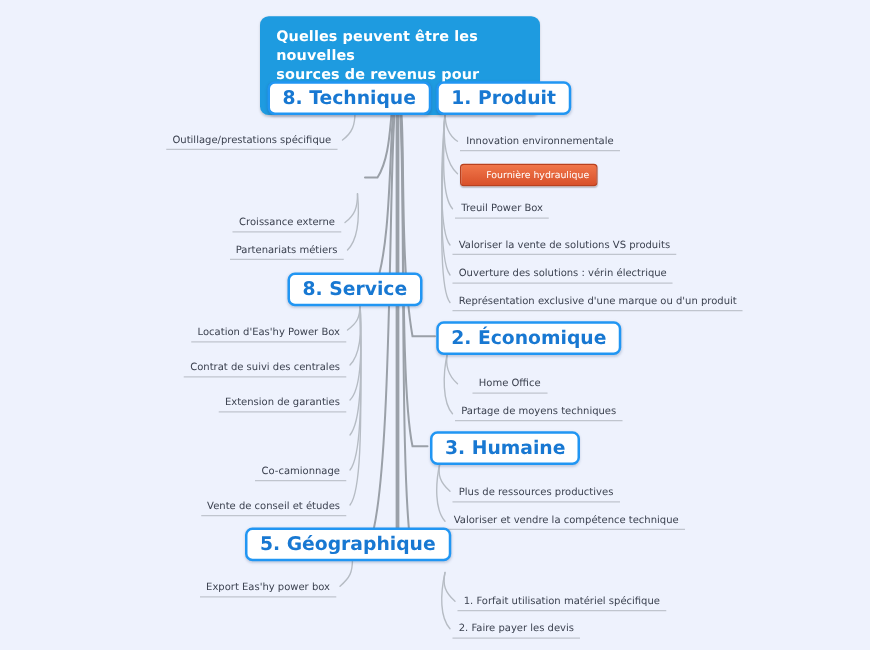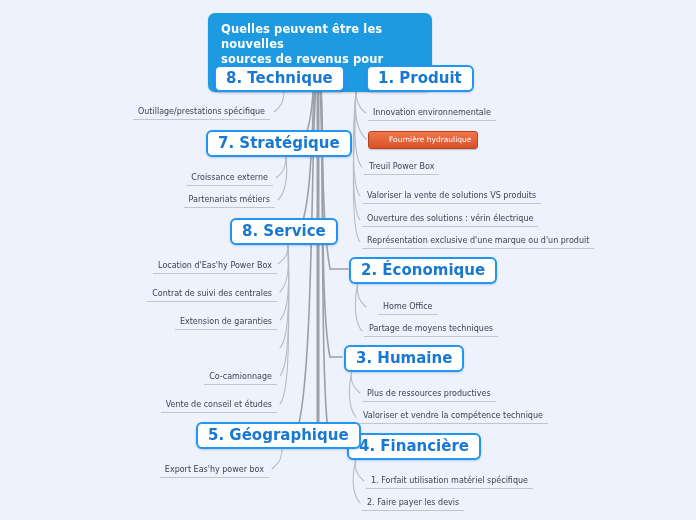--- a/index.html
+++ b/index.html
@@ -134,45 +134,43 @@
       <path d="M288,243 C290,330 288,366 280,376"></path>
       <path d="M288,243 C290,354 288,394 280,404"></path>
 
       <path d="M282,447 C282,458 280,462 272,469"></path>
     </g>
   </svg>
 
   <div class="node root" style="left:208px; top:13px; width:224px;">Quelles peuvent être les nouvelles
 sources de revenus pour EAS'HY ?</div>
 
-  <div class="node branch" style="left:349px; top:65px;margin-left:17px;">1. Produit</div>
+  <div class="node branch" style="left:349px; top:65px;">1. Produit</div>
 
   <div class="node leaf right" style="left: 368px; top: 105px; position: absolute;">Innovation environnementale<div style="position: absolute; left: 0px; right: 0px; bottom: 0px; height: 1px; background: rgb(154, 160, 168); opacity: 0.55;"></div></div>
   <div class="node leaf right highlight" style="left:368px; top:131px;padding-left:20px;">Fournière hydraulique</div>
   <div class="node leaf right" style="left: 364px; top: 159px; position: absolute;">Treuil Power Box<div style="position: absolute; left: 0px; right: 0px; bottom: 0px; height: 1px; background: rgb(154, 160, 168); opacity: 0.55;"></div></div>
   <div class="node leaf right" style="left: 362px; top: 188px; position: absolute;">Valoriser la vente de solutions VS produits<div style="position: absolute; left: 0px; right: 0px; bottom: 0px; height: 1px; background: rgb(154, 160, 168); opacity: 0.55;"></div></div>
   <div class="node leaf right" style="left: 362px; top: 211px; position: absolute;">Ouverture des solutions : vérin électrique<div style="position: absolute; left: 0px; right: 0px; bottom: 0px; height: 1px; background: rgb(154, 160, 168); opacity: 0.55;"></div></div>
   <div class="node leaf right" style="left: 362px; top: 233px; position: absolute;">Représentation exclusive d'une marque ou d'un produit<div style="position: absolute; left: 0px; right: 0px; bottom: 0px; height: 1px; background: rgb(154, 160, 168); opacity: 0.55;"></div></div>
 
   <div class="node branch" style="left:349px; top:257px;">2. Économique</div>
   <div class="node leaf right" style="left: 368px; top: 299px; position: absolute; margin-left: 10px;">Home Office<div style="position: absolute; left: 0px; right: 0px; bottom: 0px; height: 1px; background: rgb(154, 160, 168); opacity: 0.55;"></div></div>
   <div class="node leaf right" style="left: 364px; top: 321px; position: absolute;">Partage de moyens techniques<div style="position: absolute; left: 0px; right: 0px; bottom: 0px; height: 1px; background: rgb(154, 160, 168); opacity: 0.55;"></div></div>
 
   <div class="node branch" style="left:344px; top:345px;">3. Humaine</div>
   <div class="node leaf right" style="left: 362px; top: 386px; position: absolute;">Plus de ressources productives<div style="position: absolute; left: 0px; right: 0px; bottom: 0px; height: 1px; background: rgb(154, 160, 168); opacity: 0.55;"></div></div>
   <div class="node leaf right" style="left: 358px; top: 408px; position: absolute;">Valoriser et vendre la compétence technique<div style="position: absolute; left: 0px; right: 0px; bottom: 0px; height: 1px; background: rgb(154, 160, 168); opacity: 0.55;"></div></div>
 
-  <div class="node branch" style="left:347px; top:433px;">4. Financière</div>
   <div class="node leaf right" style="left: 366px; top: 473px; position: absolute;">1. Forfait utilisation matériel spécifique<div style="position: absolute; left: 0px; right: 0px; bottom: 0px; height: 1px; background: rgb(154, 160, 168); opacity: 0.55;"></div></div>
   <div class="node leaf right" style="left: 362px; top: 495px; position: absolute;">2. Faire payer les devis<div style="position: absolute; left: 0px; right: 0px; bottom: 0px; height: 1px; background: rgb(154, 160, 168); opacity: 0.55;"></div></div>
 
   <div class="node branch" style="left:214px; top:65px;">8. Technique</div>
   <div class="node leaf left" style="right: 426px; top: 104px; position: absolute;">Outillage/prestations spécifique<div style="position: absolute; left: 0px; right: 0px; bottom: 0px; height: 1px; background: rgb(154, 160, 168); opacity: 0.55;"></div></div>
 
-  <div class="node branch" style="left:206px; top:130px;">7. Stratégique</div>
   <div class="node leaf left" style="right: 423px; top: 170px; position: absolute;">Croissance externe<div style="position: absolute; left: 0px; right: 0px; bottom: 0px; height: 1px; background: rgb(154, 160, 168); opacity: 0.55;"></div></div>
   <div class="node leaf left" style="right: 421px; top: 192px; position: absolute;">Partenariats métiers<div style="position: absolute; left: 0px; right: 0px; bottom: 0px; height: 1px; background: rgb(154, 160, 168); opacity: 0.55;"></div></div>
 
   <div class="node branch" style="left:230px; top:218px;">8. Service</div>
   <div class="node leaf left" style="right: 419px; top: 258px; position: absolute;">Location d'Eas'hy Power Box<div style="position: absolute; left: 0px; right: 0px; bottom: 0px; height: 1px; background: rgb(154, 160, 168); opacity: 0.55;"></div></div>
   <div class="node leaf left" style="right: 419px; top: 286px; position: absolute;">Contrat de suivi des centrales<div style="position: absolute; left: 0px; right: 0px; bottom: 0px; height: 1px; background: rgb(154, 160, 168); opacity: 0.55;"></div></div>
   <div class="node leaf left" style="right: 419px; top: 314px; position: absolute;">Extension de garanties<div style="position: absolute; left: 0px; right: 0px; bottom: 0px; height: 1px; background: rgb(154, 160, 168); opacity: 0.55;"></div></div>
   <div class="node leaf left" style="right: 419px; top: 369px; position: absolute;">Co-camionnage<div style="position: absolute; left: 0px; right: 0px; bottom: 0px; height: 1px; background: rgb(154, 160, 168); opacity: 0.55;"></div></div>
   <div class="node leaf left" style="right: 419px; top: 397px; position: absolute;">Vente de conseil et études<div style="position: absolute; left: 0px; right: 0px; bottom: 0px; height: 1px; background: rgb(154, 160, 168); opacity: 0.55;"></div></div>
 

